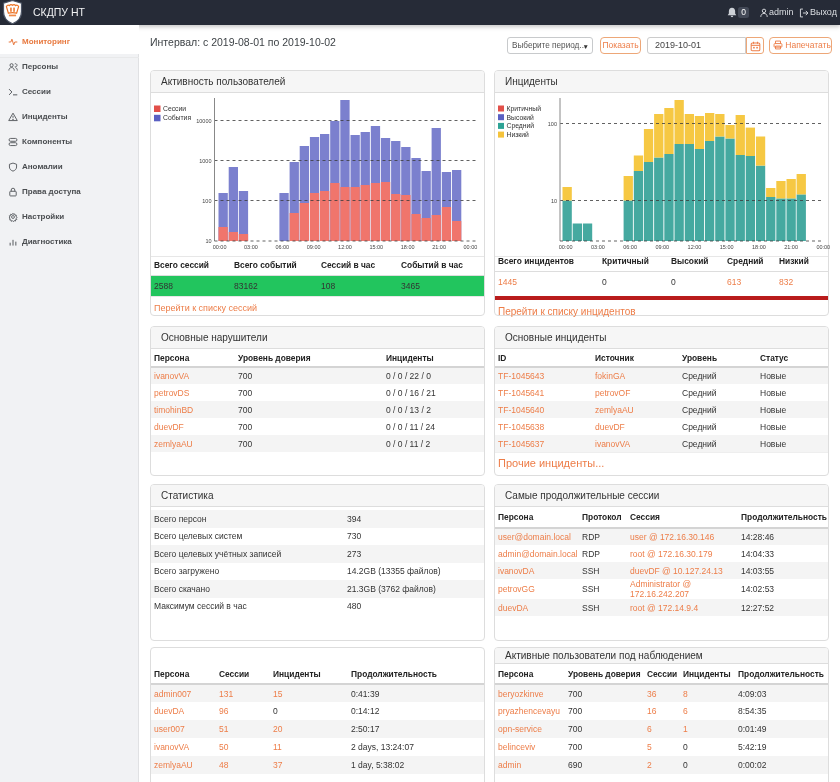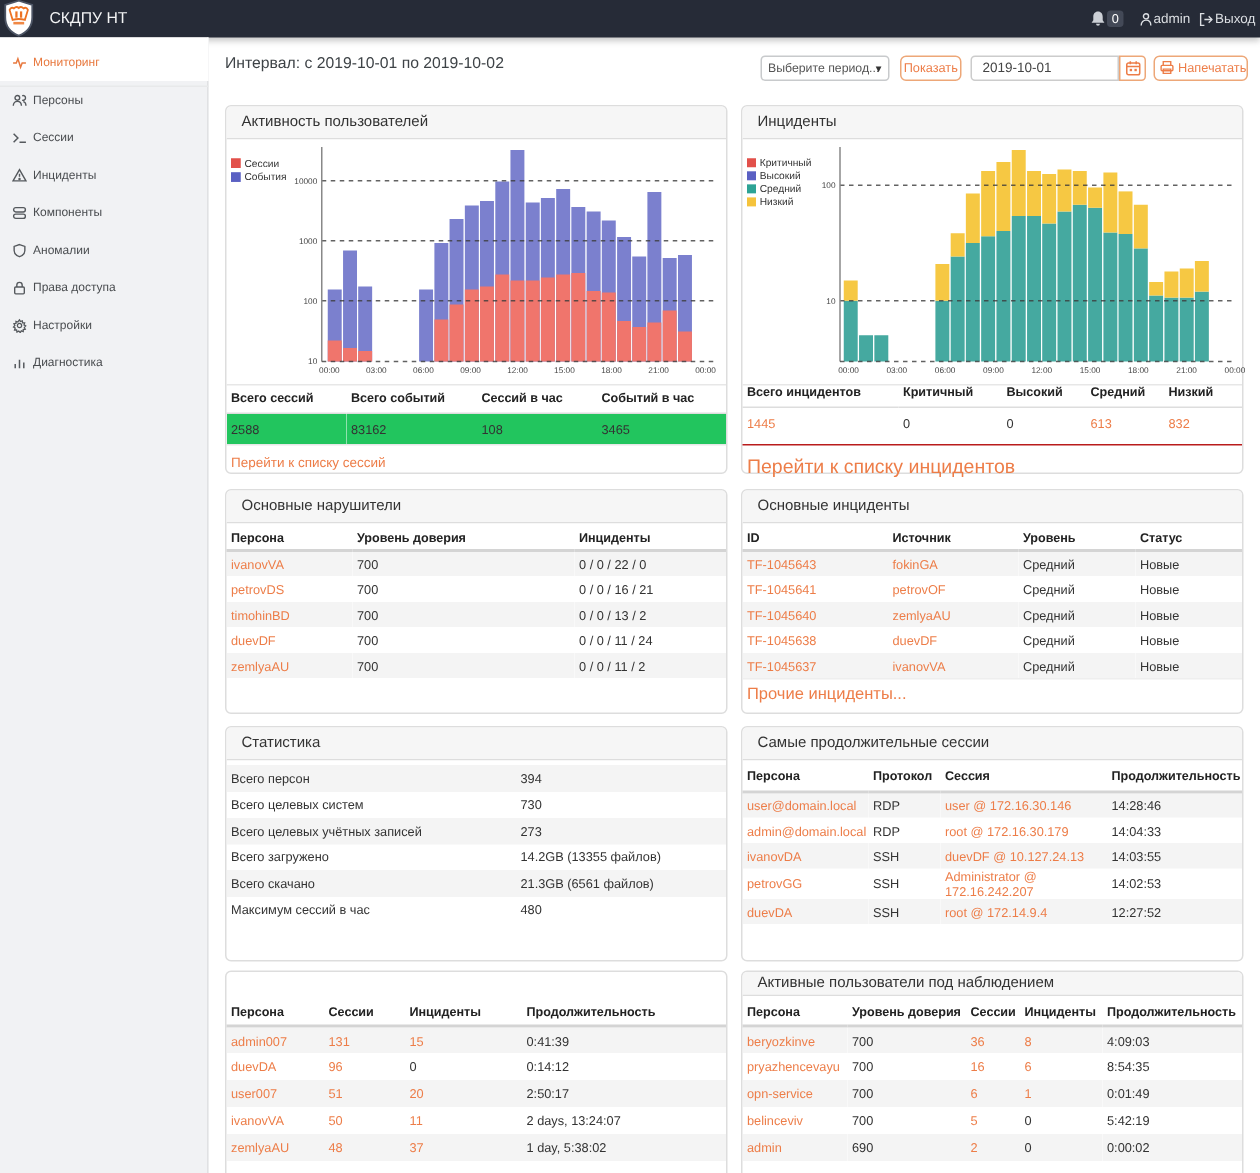--- a/index.html
+++ b/index.html
@@ -3,21 +3,21 @@
 *{margin:0;padding:0;box-sizing:border-box}
 html,body{width:840px;height:782px;overflow:hidden}
 body{font-family:"Liberation Sans",sans-serif;background:#fff;position:relative}
 .panel{position:absolute;background:#fff;border:1px solid #ddd;border-radius:4px}
 .ph{height:22px;line-height:22px;padding:0 10px;background:#f6f6f6;border-bottom:1px solid #ddd;font-size:10px;color:#333;border-radius:3px 3px 0 0;white-space:nowrap}
 th{font-weight:bold;text-align:left;padding:0 0 0 3px;border-bottom:2px solid #d4d4d4;color:#222;white-space:nowrap;overflow:hidden;font-size:8.4px}
 .sum th{border-bottom:1px solid #ddd;font-size:8.4px}
 td{padding:0 0 0 3px;color:#333;white-space:nowrap;overflow:hidden}
 .o{color:#ed7d48}
 a,.lnk{color:#ed7d48;text-decoration:none}
-.mi{height:25px;line-height:25px;font-size:8px;font-weight:normal;color:#4a4d50;padding-left:22px;position:relative;white-space:nowrap}
+.mi{height:25px;line-height:25px;font-size:8px;font-weight:bold;color:#4a4d50;padding-left:22px;position:relative;white-space:nowrap}
 .mi svg{position:absolute;left:8px;top:8px}
 </style></head><body>
 
 <div style="position:absolute;left:0;top:0;width:840px;height:25px;background:#262b37;box-shadow:0 2px 4px rgba(100,100,100,.35)">
 <svg width="21" height="25" viewBox="0 0 21 25" style="position:absolute;left:2px;top:0px">
 <path d="M10.5,0.5 L19.5,3.2 L19.5,11.5 C19.5,17.5 16,21.6 10.5,23.8 C5,21.6 1.5,17.5 1.5,11.5 L1.5,3.2 Z" fill="#fff" stroke="#4d5565" stroke-width="1.2"></path>
 <path d="M4.4,6.6 Q5.6,4.4 7.3,5.6 Q8.9,3.9 10.5,5.3 Q12.1,3.9 13.7,5.6 Q15.4,4.4 16.6,6.6 L14.6,13.2 Q10.5,12.1 6.4,13.2 Z" fill="none" stroke="#ed7324" stroke-width="1.2"></path>
 <rect x="8.2" y="7.6" width="1.5" height="4.2" fill="#ed7324"></rect>
 <rect x="11.3" y="7.6" width="1.5" height="4.2" fill="#ed7324"></rect>
 <rect x="6.9" y="14.6" width="7.2" height="1.7" fill="#ed7324" opacity="0.85"></rect>
@@ -95,21 +95,21 @@
 <div class="mi" style=""><svg width="10" height="10" viewBox="0 0 14 14" style="vertical-align:-2px">
           <g stroke="#55595d" stroke-width="1.4">
             <line x1="3" y1="12" x2="3" y2="8"></line>
             <line x1="7" y1="12" x2="7" y2="4"></line>
             <line x1="11" y1="12" x2="11" y2="6.5"></line>
           </g>
         </svg>Диагностика</div>
 </div>
     <div style="position:absolute;left:0;top:32px;width:139px;border-top:1px solid #e8e9ea"></div>
   </div>
-<span style="position:absolute;left:150px;top:36px;font-size:10.5px;color:#3e4347">Интервал: с 2019-10-01 по 2019-10-02</span>
+<span style="position:absolute;left:150px;top:36px;font-size:10.5px;color:#3e4347">Интервал: с 2019-08-01 по 2019-10-02</span>
 <div style="position:absolute;left:507px;top:37px;width:86px;height:17px;border:1px solid #c8cacc;border-radius:3px;background:#fff;font-size:8.2px;color:#555;line-height:15px;padding-left:4px;white-space:nowrap;overflow:hidden">Выберите период...<span style="position:absolute;right:3px;top:1px;font-size:6.5px;color:#333">▼</span></div>
 <div style="position:absolute;left:600px;top:37px;width:41px;height:17px;border:1px solid #eda778;border-radius:4px;color:#ed7d48;font-size:8.5px;text-align:center;line-height:15px;white-space:nowrap">Показать</div>
 <div style="position:absolute;left:647px;top:37px;width:99px;height:17px;border:1px solid #ccc;border-radius:3px 0 0 3px;background:#fff;font-size:9px;color:#444;line-height:15px;padding-left:7px">2019-10-01</div>
 <div style="position:absolute;left:746px;top:37px;width:18px;height:17px;border:1px solid #eda778;border-radius:0 3px 3px 0;background:#fff;text-align:center"><svg width="11" height="11" viewBox="0 0 14 14" style="margin-top:2px">
       <g fill="none" stroke="#ed7d48" stroke-width="1.3">
         <rect x="1.5" y="2.5" width="11" height="10" rx="1.5"></rect>
         <line x1="1.5" y1="5.5" x2="12.5" y2="5.5"></line>
         <line x1="4.5" y1="1" x2="4.5" y2="3.5"></line>
         <line x1="9.5" y1="1" x2="9.5" y2="3.5"></line>
       </g>
@@ -305,21 +305,21 @@
           <tr style="height:21px;background:#fff">
             <td class="o">1445</td>
             <td class="">0</td>
             <td class="">0</td>
             <td class="o">613</td>
             <td class="o">832</td>
           </tr>
         </tbody>
       </table>
     </div>
-<div style="position:absolute;left:0;top:225px;width:333px;border-top:1px solid #b91c1c;padding:6px 0 0 3px;font-size:13px" class="lnk">Перейти к списку инцидентов</div>
+<div style="position:absolute;left:0;top:225px;width:333px;border-top:4px solid #b91c1c;padding:6px 0 0 3px;font-size:10px" class="lnk">Перейти к списку инцидентов</div>
 </div>
 <div class="panel" style="left:150px;top:326px;width:335px;height:150px">
 <div class="ph">Основные нарушители</div>
 <div class="" style="position:absolute;left:0px;top:22px;width:333px">
       <table style="width:333px;table-layout:fixed;border-collapse:collapse;font-size:8.5px">
         <colgroup>
           <col style="width:84px">
           <col style="width:148px">
           <col style="width:101px">
         </colgroup>
@@ -430,21 +430,21 @@
 <tr style="height:17.5px;background:#f4f4f4">
             <td>Всего целевых учётных записей</td>
             <td>273</td>
           </tr>
 <tr style="height:17.5px;background:#fff">
             <td>Всего загружено</td>
             <td>14.2GB (13355 файлов)</td>
           </tr>
 <tr style="height:17.5px;background:#f4f4f4">
             <td>Всего скачано</td>
-            <td>21.3GB (6561 файлов)</td>
+            <td>21.3GB (3762 файлов)</td>
           </tr>
 <tr style="height:17.5px;background:#fff">
             <td>Максимум сессий в час</td>
             <td>480</td>
           </tr>
 </tbody>
       </table>
     </div>
   </div>
 <div class="panel" style="left:494px;top:484px;width:335px;height:157px">

